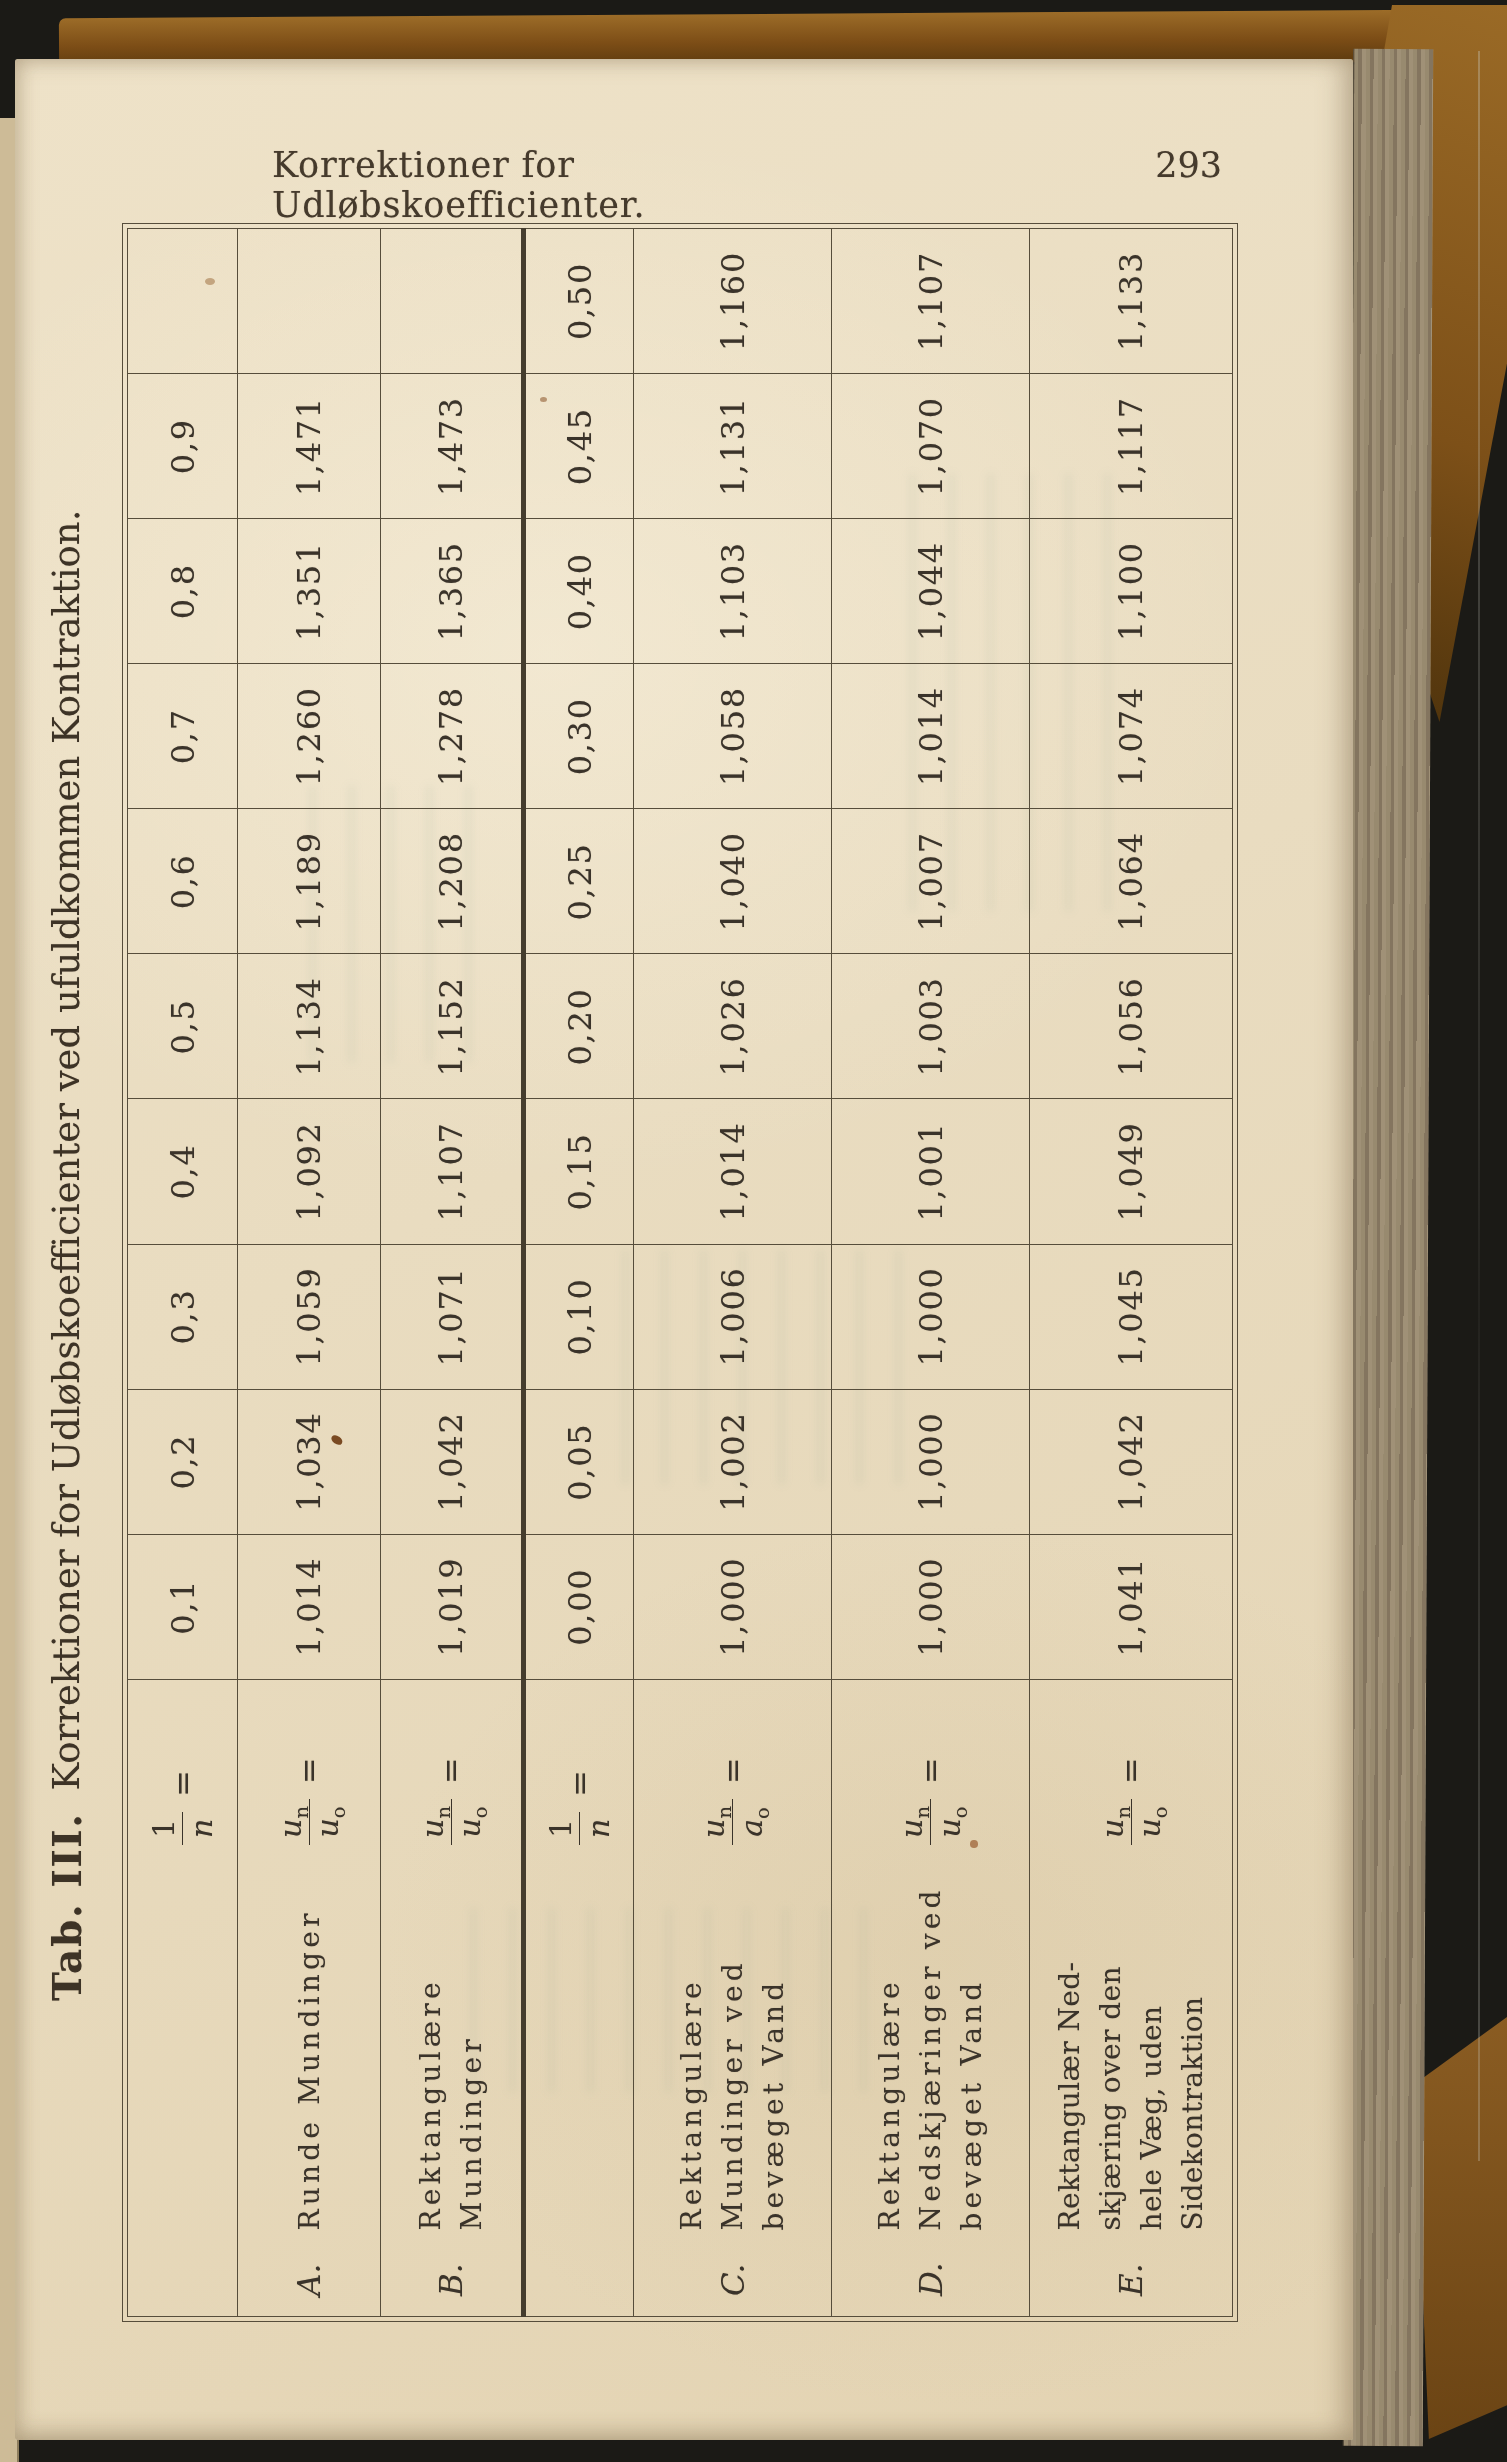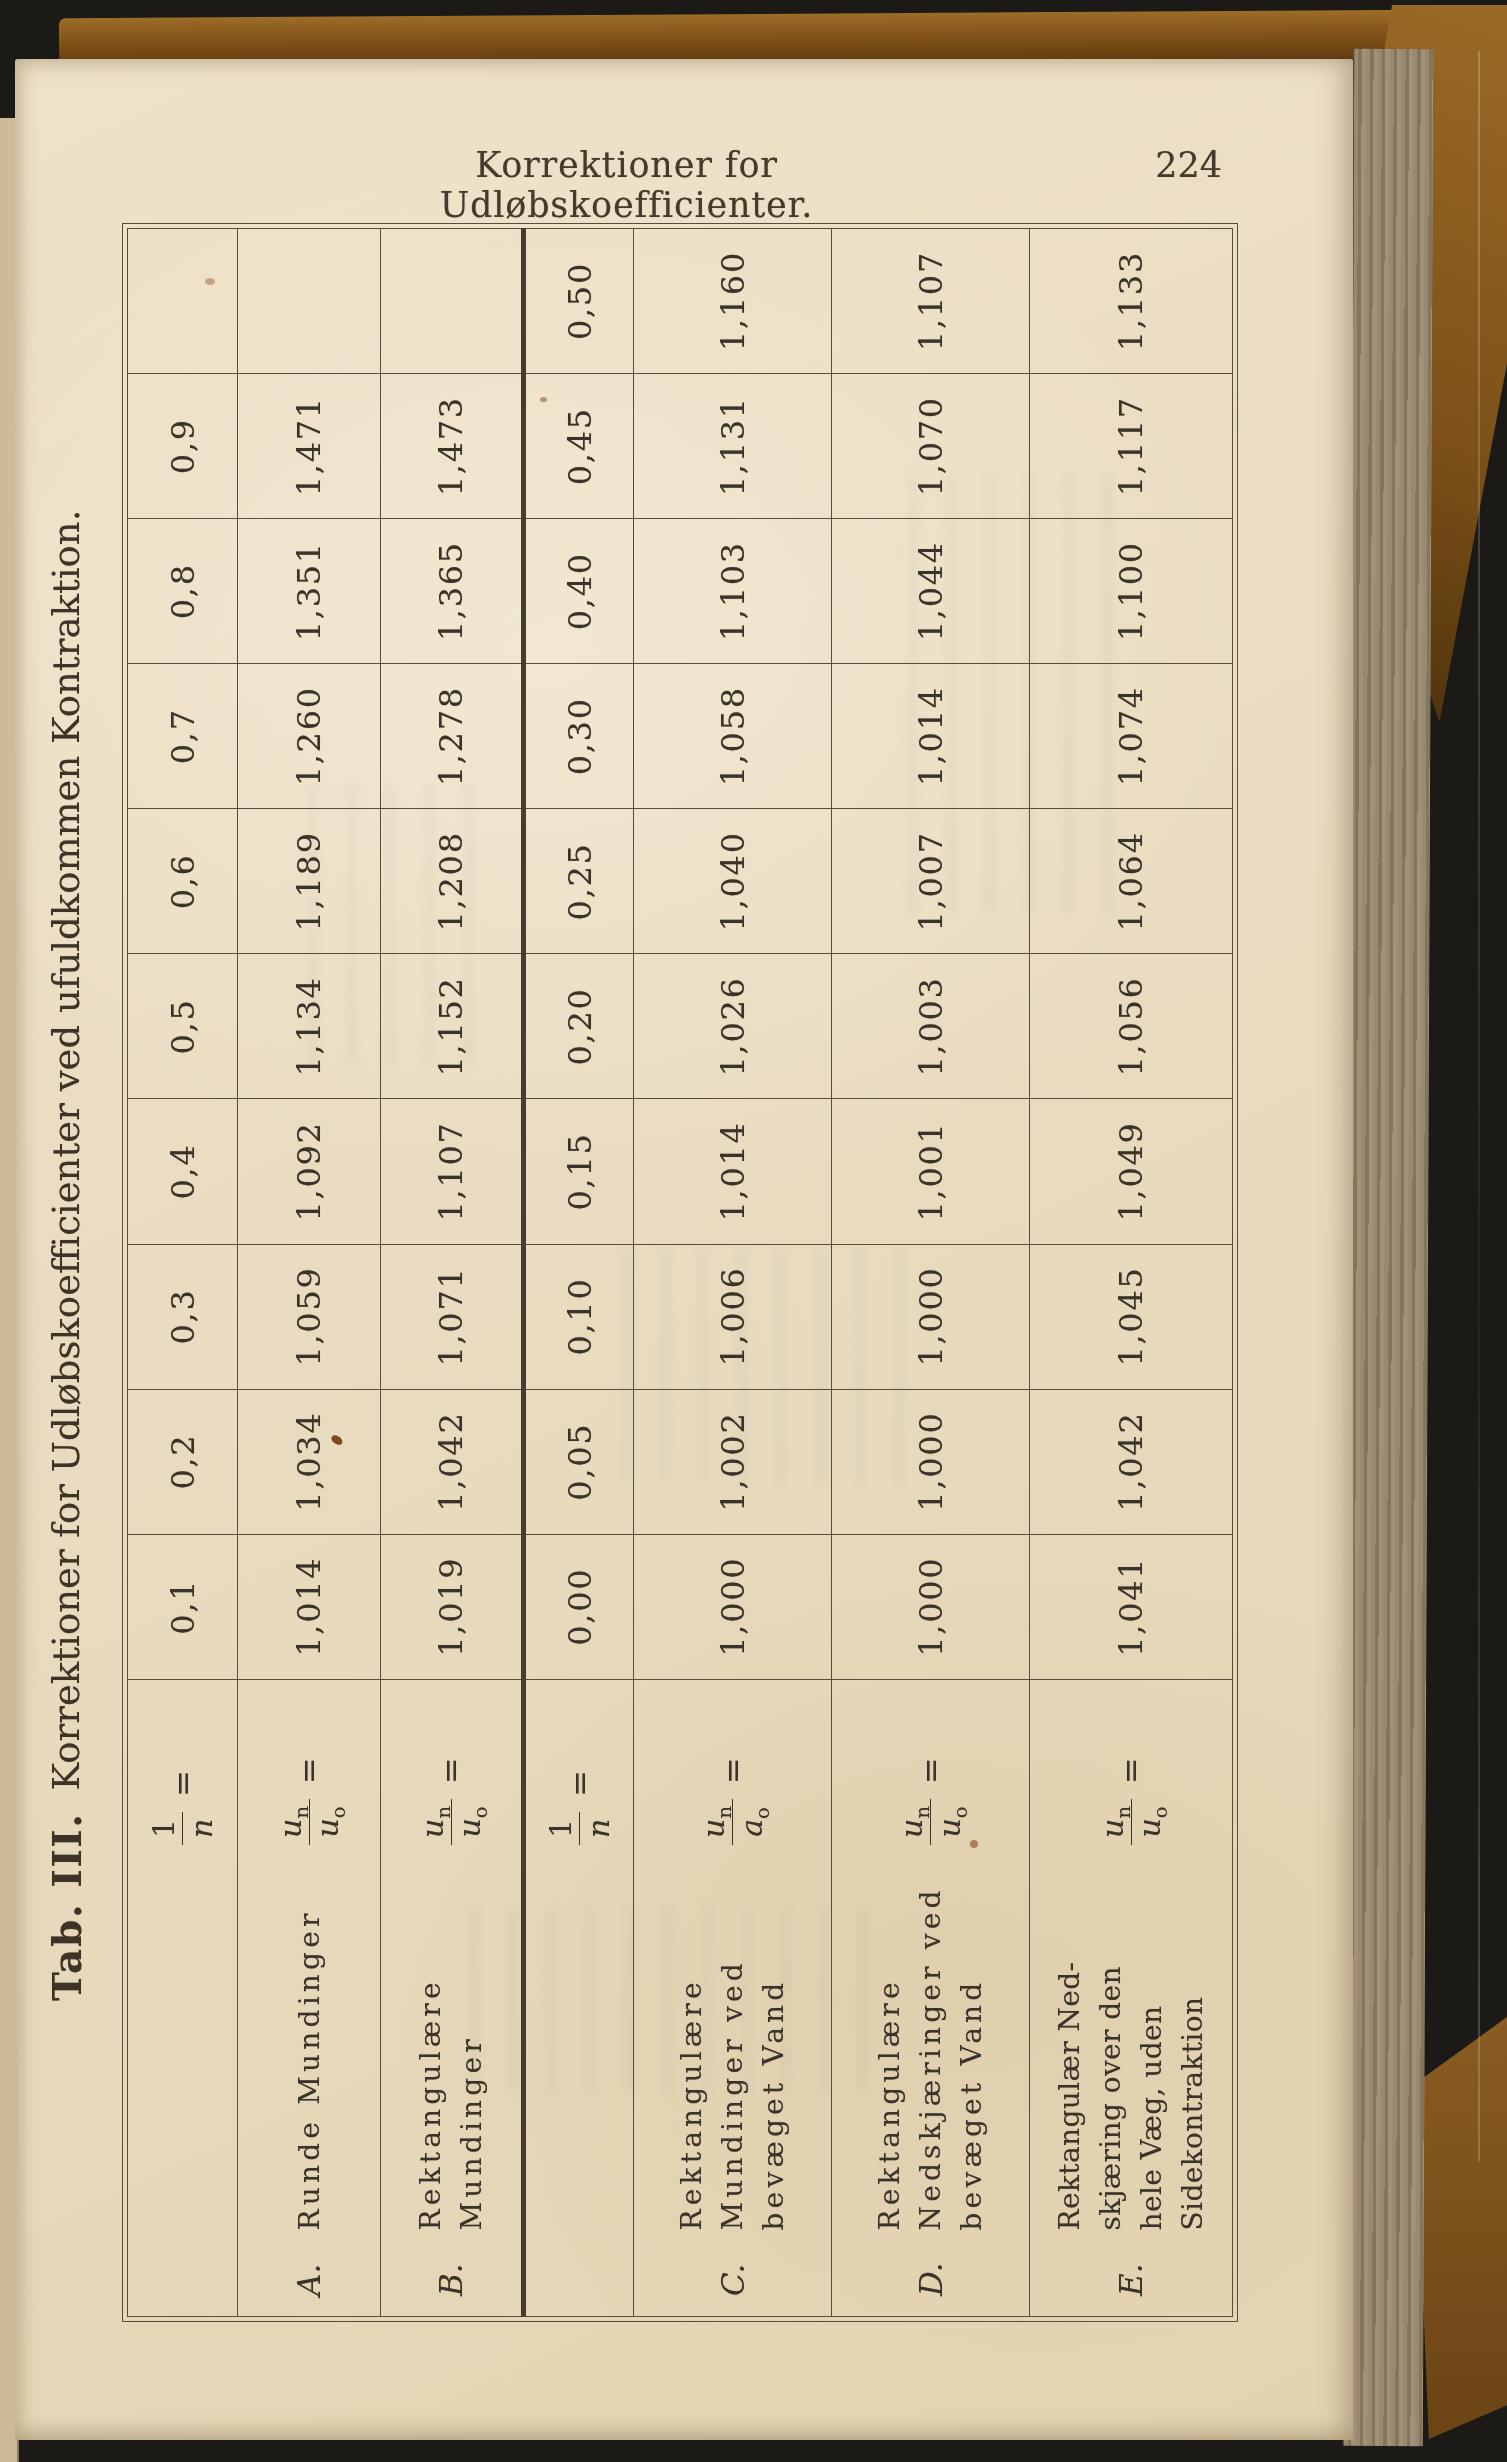--- a/index.html
+++ b/index.html
@@ -30,21 +30,21 @@
     background:
       radial-gradient(1013px 759px at 40% 25%,rgba(255,250,235,.35),rgba(255,250,235,0) 70%),
       radial-gradient(759px 591px at 70% 80%,rgba(205,185,145,.25),rgba(205,185,145,0) 75%),
       linear-gradient(155deg,#eee2c8 0%,#e9dcc0 45%,#e3d3b2 100%);
     box-shadow:inset -13.5px 0 25px rgba(110,90,60,.28), inset 6.8px 0 17px rgba(150,130,95,.28),
                inset 0 -8.4px 20px rgba(130,110,80,.18);}
   .speck{position:absolute;border-radius:50%;}
   .ghost{position:absolute;opacity:.55;filter:blur(4.2px);
     background:repeating-linear-gradient(90deg,transparent 0 30px,rgba(120,148,134,.14) 30px 39px);}
   
-  .running-title{position:absolute;left:289px;top:145px;width:675px;text-align:center;
+  .running-title{position:absolute;left:272px;top:145px;width:675px;text-align:left;
     font-size:35px;color:#453a2c;letter-spacing:0.8px;text-shadow:0 0 0.8px rgba(70,55,40,.45);}
   .page-number{position:absolute;left:1122px;top:145px;width:100px;text-align:right;
     font-size:35px;color:#453a2c;text-shadow:0 0 0.8px rgba(70,55,40,.45);}
   
   .caption-rot{position:absolute;left:18.6px;top:516px;width:95px;height:1485px;}
   .caption-inner{position:absolute;width:1485px;height:95px;transform-origin:0 0;
     transform:rotate(-90deg) translate(-1485px,0);
     display:flex;align-items:center;gap:22px;color:#3d3326;
     font-size:37px;white-space:nowrap;text-shadow:0 0 0.8px rgba(70,55,40,.4);}
   .caption-inner .tab-label{font-weight:bold;letter-spacing:1.7px;font-size:39px;}
@@ -89,21 +89,21 @@
 <div class="ghost" style="left:591px;top:1249px;width:321px;height:236px;"></div>
 <div class="ghost" style="left:878px;top:473px;width:253px;height:439px;"></div>
 <div class="ghost" style="left:439px;top:1907px;width:439px;height:186px;"></div>
 
 <div class="speck" style="left:331px;top:1436px;width:11.8px;height:7.6px;background:#7a4a22;transform:rotate(35deg);"></div>
 <div class="speck" style="left:970px;top:1840px;width:7.6px;height:7.6px;background:#9a5c30;opacity:.7;"></div>
 <div class="speck" style="left:540px;top:397px;width:6.8px;height:5px;background:#a9805a;opacity:.8;"></div>
 <div class="speck" style="left:205px;top:278px;width:10px;height:6.8px;background:#b08a60;opacity:.7;"></div>
 
 <div class="running-title">Korrektioner for Udløbskoefficienter.</div>
-<div class="page-number">224</div>
+<div class="page-number">293</div>
 
 <div class="caption-rot">
   <div class="caption-inner">
     <span class="tab-label">Tab. III.</span>
     <span>Korrektioner for Udløbskoefficienter ved ufuldkommen Kontraktion.</span>
   </div>
 </div>
 
 <div class="table-rotator">
   <div class="table-inner">

